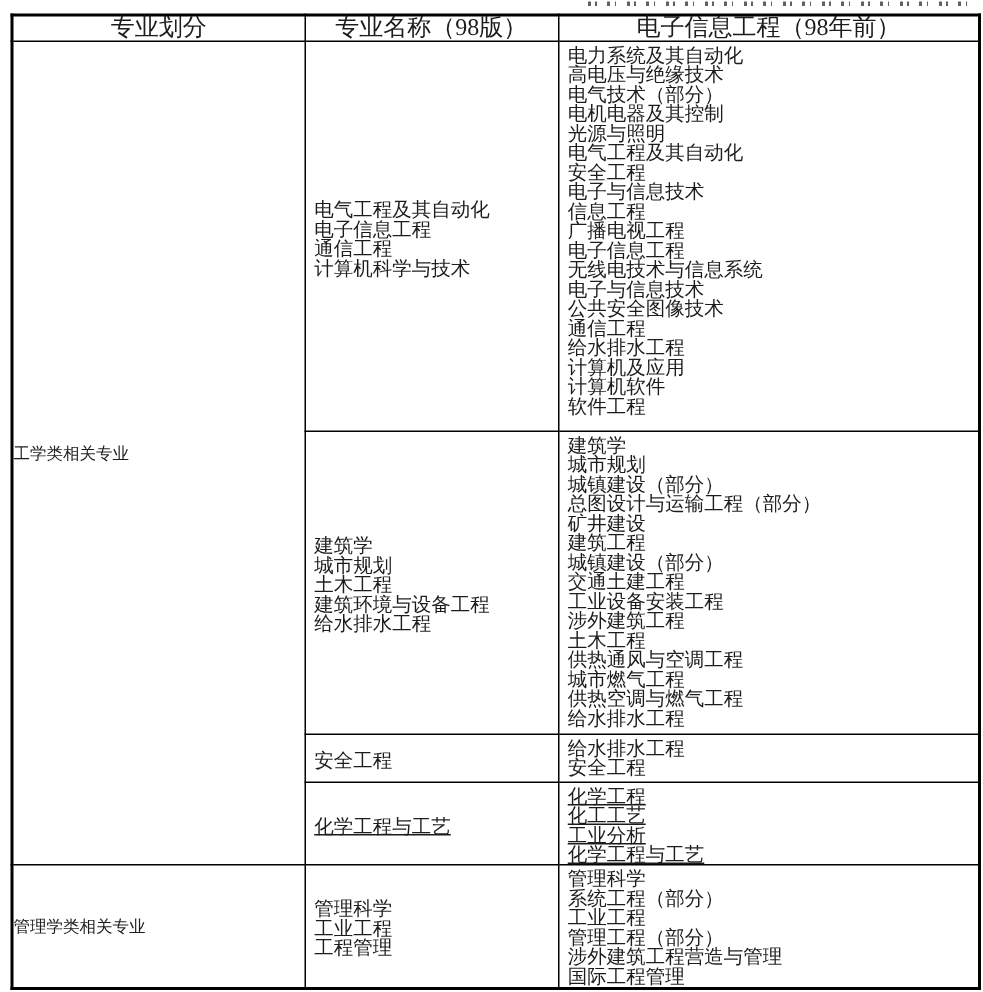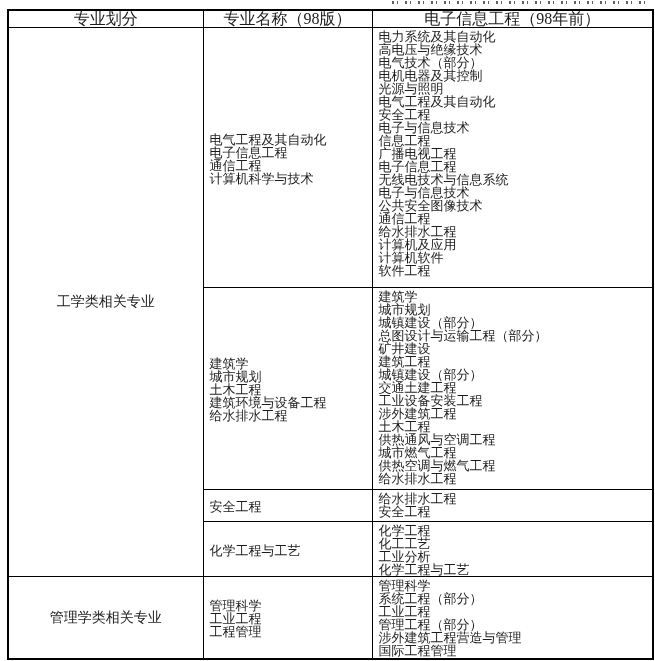--- a/index.html
+++ b/index.html
@@ -46,39 +46,38 @@
   }
   table.spec { border: 2px solid #000; }
   th.hdr {
     height: 16px;
     font-size: 16px;
     line-height: 16px;
     text-align: center;
     white-space: nowrap;
   }
   td.division {
-    text-align: center;
     vertical-align: middle;
-    font-size: 14px;
+    font-size: 11px;
   }
   td.names {
     vertical-align: middle;
     font-size: 13px;
   }
   td.names.v-top { vertical-align: top; }
   td.names .lines { padding: 2px 2px 0 6px; }
   td.names .line {
     line-height: 13px;
     white-space: nowrap;
   }
   
   tr.r1 > td { height: 259px; }
   tr.r2 > td { height: 201px; }
   tr.r3 > td { height: 31px; }
-  tr.r4 > td { height: 53px; }
+  tr.r4 > td { height: 53px; text-decoration: underline; }
   tr.r5 > td { height: 81px; }
 </style>
 </head>
 <body>
 
 <div class="top-fragment"></div>
 
 <table class="spec">
   <colgroup>
     <col class="c1">

